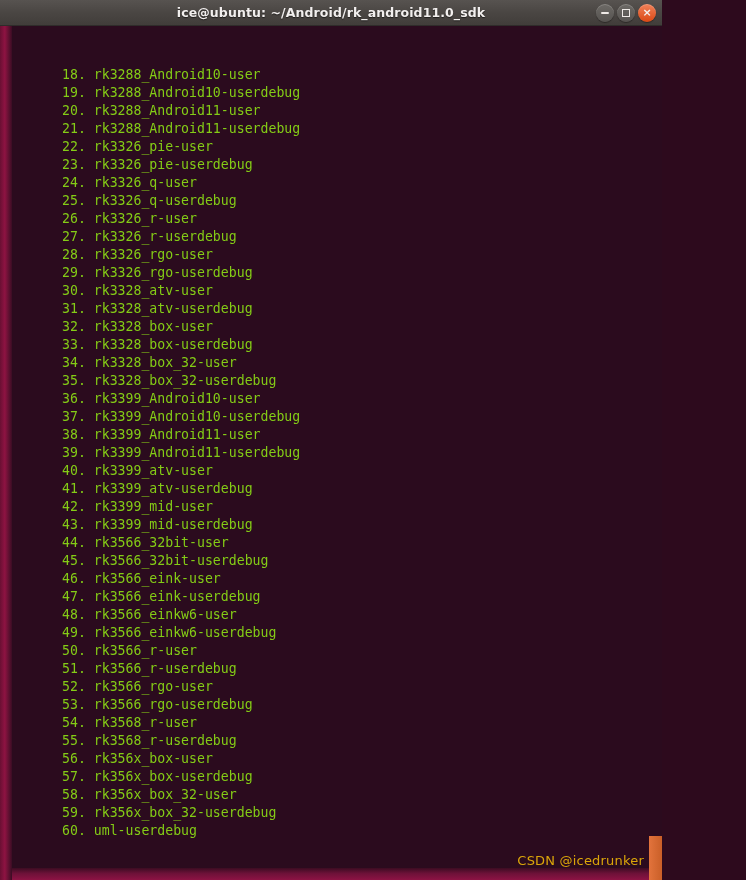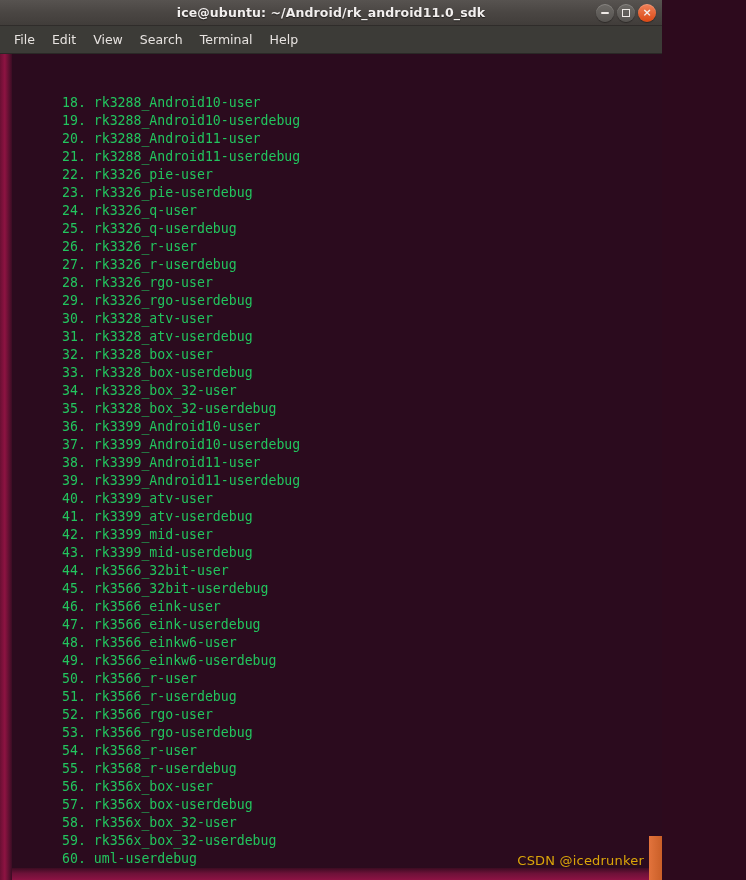--- a/index.html
+++ b/index.html
@@ -78,21 +78,21 @@
     position: absolute; left: 0; top: 0; bottom: 0; width: 12px;
     background: linear-gradient(to right, #6a0f33 0%, #8e1342 40%, #5d1030 75%, #3a0d24 100%);
     z-index: 3;
   }
   #terminal-screen {
     position: absolute; left: 0; right: 0; top: 0; bottom: 0;
     padding: 4px 0 0 0;
     font-family: "DejaVu Sans Mono", monospace;
     font-size: 13.2px;
     line-height: 18px;
-    color: #22c55e;
+    color: #84cc16;
     white-space: pre;
     overflow: hidden;
   }
   .term-line {
     height: 18px;
     padding-left: 14px;
     white-space: pre;
     letter-spacing: 0px;
   }
   .term-line.indent { padding-left: 62px; }
@@ -136,28 +136,20 @@
       </span>
       <span class="wbtn max">
         <span class="glyph-max"></span>
       </span>
       <span class="wbtn close">
         <span class="glyph-close">×</span>
       </span>
     </div>
   </div>
 
-  <div id="menubar">
-    <span class="menu-item">File</span>
-    <span class="menu-item">Edit</span>
-    <span class="menu-item">View</span>
-    <span class="menu-item">Search</span>
-    <span class="menu-item">Terminal</span>
-    <span class="menu-item">Help</span>
-  </div>
 
   <div id="terminal-wrap">
     <div id="left-edge"></div>
 
     <div id="terminal-screen">
       <div id="lunch-list"><div class="term-line indent"><span>18.</span> <span>rk3288_Android10-user</span></div><div class="term-line indent"><span>19.</span> <span>rk3288_Android10-userdebug</span></div><div class="term-line indent"><span>20.</span> <span>rk3288_Android11-user</span></div><div class="term-line indent"><span>21.</span> <span>rk3288_Android11-userdebug</span></div><div class="term-line indent"><span>22.</span> <span>rk3326_pie-user</span></div><div class="term-line indent"><span>23.</span> <span>rk3326_pie-userdebug</span></div><div class="term-line indent"><span>24.</span> <span>rk3326_q-user</span></div><div class="term-line indent"><span>25.</span> <span>rk3326_q-userdebug</span></div><div class="term-line indent"><span>26.</span> <span>rk3326_r-user</span></div><div class="term-line indent"><span>27.</span> <span>rk3326_r-userdebug</span></div><div class="term-line indent"><span>28.</span> <span>rk3326_rgo-user</span></div><div class="term-line indent"><span>29.</span> <span>rk3326_rgo-userdebug</span></div><div class="term-line indent"><span>30.</span> <span>rk3328_atv-user</span></div><div class="term-line indent"><span>31.</span> <span>rk3328_atv-userdebug</span></div><div class="term-line indent"><span>32.</span> <span>rk3328_box-user</span></div><div class="term-line indent"><span>33.</span> <span>rk3328_box-userdebug</span></div><div class="term-line indent"><span>34.</span> <span>rk3328_box_32-user</span></div><div class="term-line indent"><span>35.</span> <span>rk3328_box_32-userdebug</span></div><div class="term-line indent"><span>36.</span> <span>rk3399_Android10-user</span></div><div class="term-line indent"><span>37.</span> <span>rk3399_Android10-userdebug</span></div><div class="term-line indent"><span>38.</span> <span>rk3399_Android11-user</span></div><div class="term-line indent"><span>39.</span> <span>rk3399_Android11-userdebug</span></div><div class="term-line indent"><span>40.</span> <span>rk3399_atv-user</span></div><div class="term-line indent"><span>41.</span> <span>rk3399_atv-userdebug</span></div><div class="term-line indent"><span>42.</span> <span>rk3399_mid-user</span></div><div class="term-line indent"><span>43.</span> <span>rk3399_mid-userdebug</span></div><div class="term-line indent"><span>44.</span> <span>rk3566_32bit-user</span></div><div class="term-line indent"><span>45.</span> <span>rk3566_32bit-userdebug</span></div><div class="term-line indent"><span>46.</span> <span>rk3566_eink-user</span></div><div class="term-line indent"><span>47.</span> <span>rk3566_eink-userdebug</span></div><div class="term-line indent"><span>48.</span> <span>rk3566_einkw6-user</span></div><div class="term-line indent"><span>49.</span> <span>rk3566_einkw6-userdebug</span></div><div class="term-line indent"><span>50.</span> <span>rk3566_r-user</span></div><div class="term-line indent"><span>51.</span> <span>rk3566_r-userdebug</span></div><div class="term-line indent"><span>52.</span> <span>rk3566_rgo-user</span></div><div class="term-line indent"><span>53.</span> <span>rk3566_rgo-userdebug</span></div><div class="term-line indent"><span>54.</span> <span>rk3568_r-user</span></div><div class="term-line indent"><span>55.</span> <span>rk3568_r-userdebug</span></div><div class="term-line indent"><span>56.</span> <span>rk356x_box-user</span></div><div class="term-line indent"><span>57.</span> <span>rk356x_box-userdebug</span></div><div class="term-line indent"><span>58.</span> <span>rk356x_box_32-user</span></div><div class="term-line indent"><span>59.</span> <span>rk356x_box_32-userdebug</span></div><div class="term-line indent"><span>60.</span> <span>uml-userdebug</span></div></div>
       
       
     </div>
 

